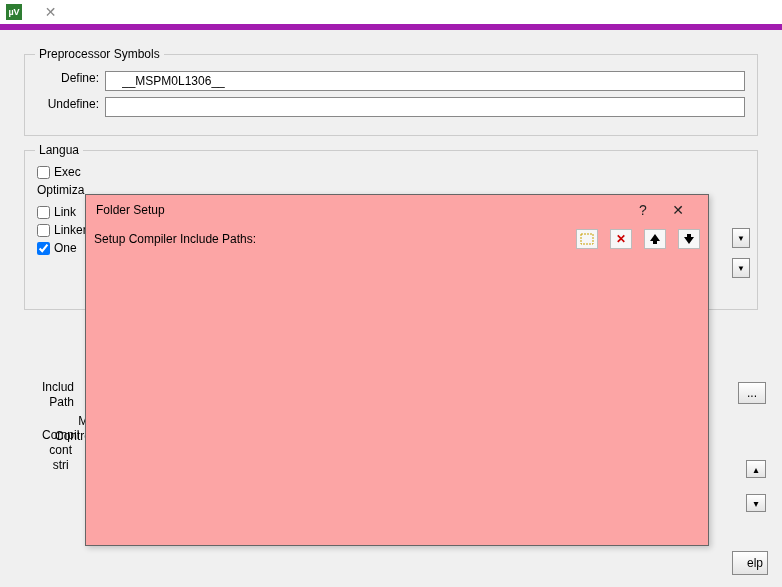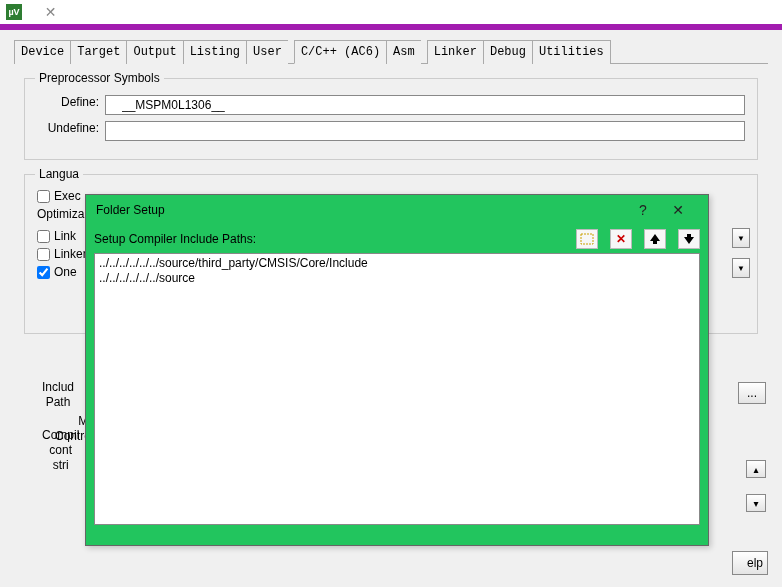--- a/index.html
+++ b/index.html
@@ -36,21 +36,21 @@
 
 .right-drop { width: 18px; height: 20px; border: 1px solid #888; background: linear-gradient(#fff,#e4e4e4); display: flex; align-items: center; justify-content: center; font-size: 8px; }
 
 
 .right-col-btn { position: absolute; right: 16px; width: 28px; height: 22px; border: 1px solid #888; background: linear-gradient(#fff,#e4e4e4); display: flex; align-items: center; justify-content: center; font-size: 12px; }
 
 
 .help-frag { position: absolute; right: 14px; bottom: 12px; width: 36px; height: 24px; border: 1px solid #888; background: linear-gradient(#fff,#e4e4e4); display: flex; align-items: center; justify-content: flex-end; padding-right: 4px; font-size: 12px; }
 
 
-.modal { position: absolute; left: 85px; top: 194px; width: 624px; height: 352px; background: #22c55e; border: 1px solid #666; box-shadow: 2px 2px 6px rgba(0,0,0,0.2); }
+.modal { position: absolute; left: 85px; top: 194px; width: 624px; height: 352px; background: #fca5a5; border: 1px solid #666; box-shadow: 2px 2px 6px rgba(0,0,0,0.2); }
 .modal .m-titlebar { height: 30px; display: flex; align-items: center; padding: 0 10px; }
 .modal .m-title { flex: 1; font-size: 12px; color: #000; }
 .modal .m-help { width: 30px; text-align: center; font-size: 14px; color: #222; }
 .modal .m-close { width: 40px; text-align: center; font-size: 14px; color: #222; }
 
 .m-toolbar { display: flex; align-items: center; padding: 4px 8px 2px 8px; gap: 12px; }
 .m-toolbar .t-label { flex: 1; font-size: 12px; }
 .m-toolbar .t-btn { width: 22px; height: 20px; border: 1px solid #bbb; background: #f7f7f7; display: flex; align-items: center; justify-content: center; font-size: 12px; }
 .t-new svg rect { fill: none; stroke: #c9a000; stroke-dasharray: 2 1; }
 .t-del { color: #c00; font-weight: bold; }
@@ -63,32 +63,20 @@
 </style>
 </head>
 <body>
 
 <div class="titlebar">
   <div class="app-icon">µV</div>
   <div class="win-close">✕</div>
 </div>
 
 <div class="main-body">
-  <div class="tabs">
-    <div class="tab">Device</div>
-    <div class="tab">Target</div>
-    <div class="tab">Output</div>
-    <div class="tab">Listing</div>
-    <div class="tab">User</div>
-    <div class="tab active" style="margin-left:6px;border-left:1px solid #aaa;">C/C++ (AC6)</div>
-    <div class="tab" style="border-left:1px solid #aaa;">Asm</div>
-    <div class="tab" style="margin-left:6px;border-left:1px solid #aaa;">Linker</div>
-    <div class="tab">Debug</div>
-    <div class="tab" style="border-right:1px solid #aaa;">Utilities</div>
-  </div>
 
   <div class="group">
     <div class="group-title">Preprocessor Symbols</div>
     <div class="row">
       <div class="lbl">Define:</div>
       <input type="text" value="__MSPM0L1306__" style="">
     </div>
     <div class="row">
       <div class="lbl">Undefine:</div>
       <input type="text" value="" style="">
@@ -114,21 +102,21 @@
       </div>
     <div class="lc-row">
         <input type="checkbox" class="chk" checked="" style="">
         <span class="lc-label">One</span>
       </div>
   </div>
 
   <div class="right-drop" style="position:absolute; right:32px; top:228px;">▼</div>
   <div class="right-drop" style="position:absolute; right:32px; top:258px;">▼</div>
 
-  <div style="position:absolute; left:42px; top:380px; text-align:center; font-size:12px; line-height:15px;">
+  <div style="position:absolute; left:42px; top:380px; text-align:right; font-size:12px; line-height:15px;">
     <div>Includ</div>
     <div>Path</div>
   </div>
   <div style="position:absolute; left:55px; top:414px; text-align:right; font-size:12px; line-height:15px;">
     <div>Mi</div>
     <div>Contro</div>
   </div>
   <div style="position:absolute; left:42px; top:428px; text-align:center; font-size:12px; line-height:15px;">
     <div>Compil</div>
     <div>cont</div>
@@ -160,17 +148,13 @@
       <svg width="12" height="12">
           <path d="M6 1 L11 8 L8 8 L8 11 L4 11 L4 8 L1 8 Z" fill="#000"></path>
         </svg>
     </div>
     <div class="t-btn">
       <svg width="12" height="12">
           <path d="M6 11 L11 4 L8 4 L8 1 L4 1 L4 4 L1 4 Z" fill="#000"></path>
         </svg>
     </div>
   </div>
-  <div class="m-list">
-    <div class="item">../../../../../../source/third_party/CMSIS/Core/Include</div>
-    <div class="item">../../../../../../source</div>
-  </div>
 </div>
 
 </body></html>

